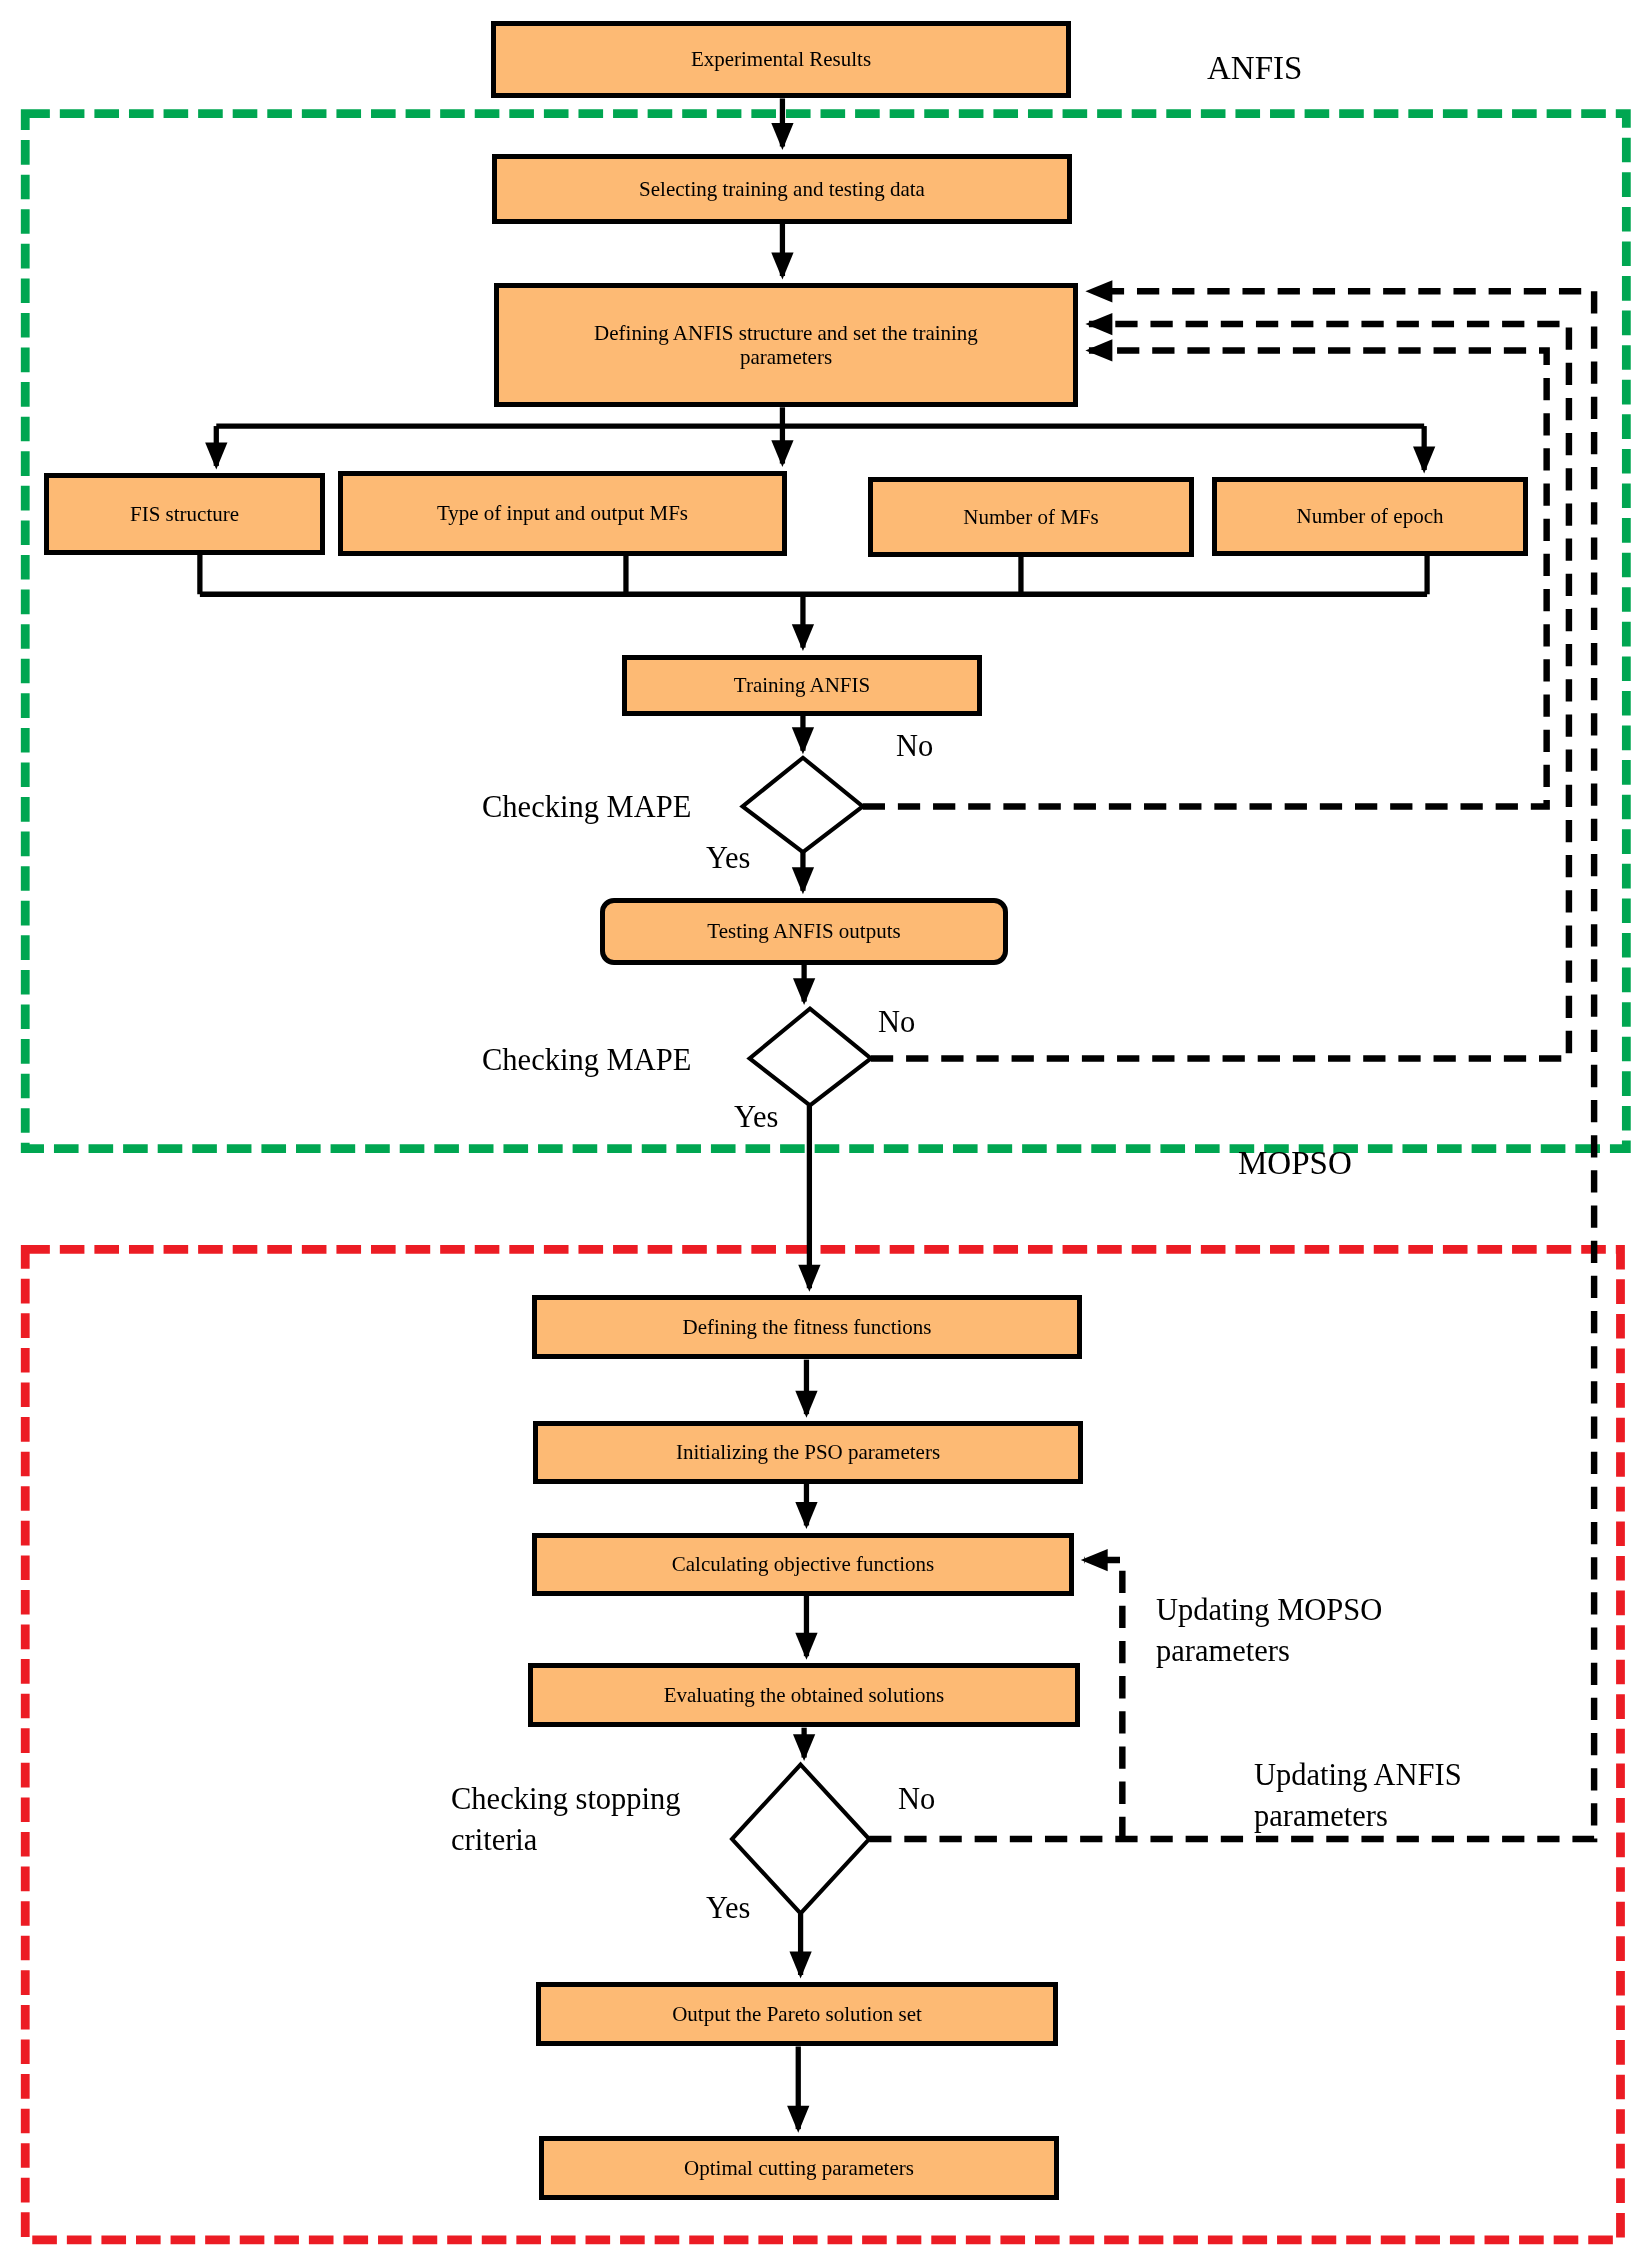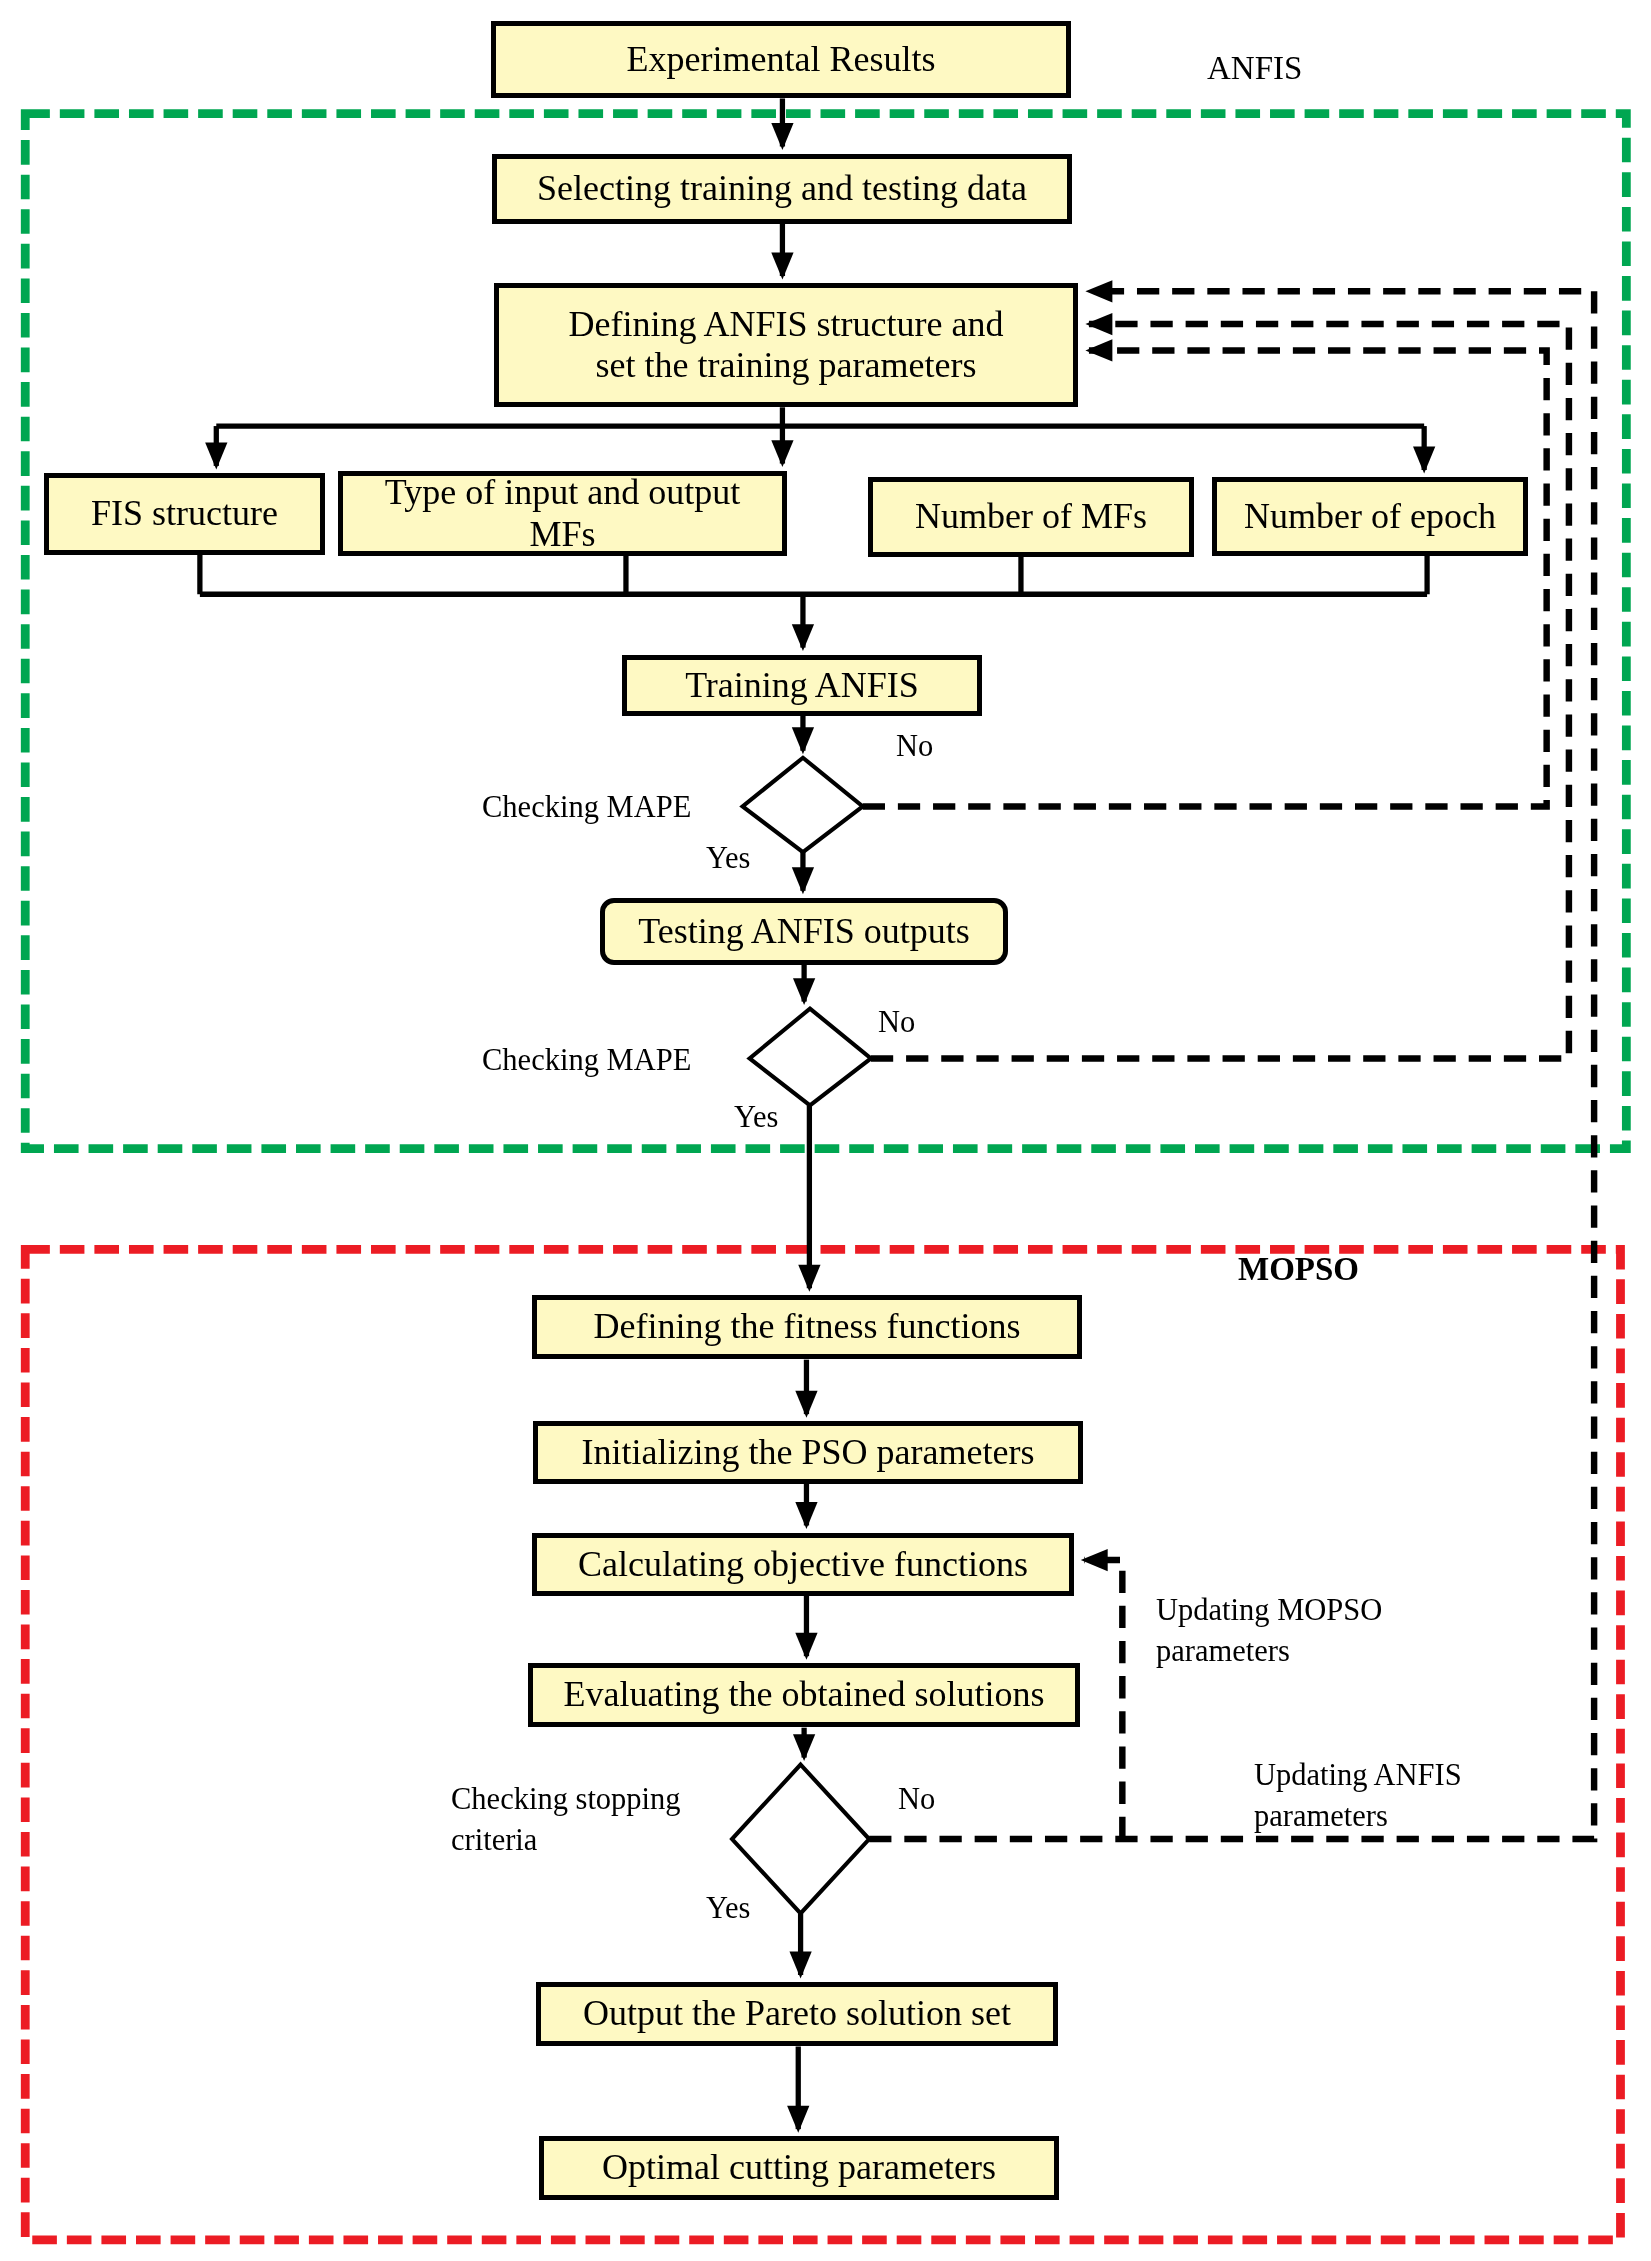--- a/index.html
+++ b/index.html
@@ -1,21 +1,21 @@
 <!DOCTYPE html>
 <html style="font-size:9.4px"><head>
 <meta charset="utf-8">
 <style>
   html,body{margin:0;padding:0;background:#ffffff;}
   .canvas{position:relative;width:1651px;height:2261px;background:#ffffff;
           font-family:"Liberation Serif", serif;color:#000;}
   .wires{position:absolute;left:0;top:0;z-index:1;}
-  .box{position:absolute;box-sizing:border-box;border:5.3px solid #000;background:#fef9c3;
+  .box{position:absolute;box-sizing:border-box;border:5.3px solid #000;background:#fdba74;
        display:flex;align-items:center;justify-content:center;text-align:center;
-       font-size:36px;line-height:1.15;z-index:2;padding:0 11.7px;}
+       font-size:21px;line-height:1.15;z-index:2;padding:0 11.7px;}
   .box-defining{padding:0 56px;}
   .lbl{position:absolute;z-index:2;font-size:30.5px;line-height:1.35;white-space:pre-line;}
   .region-lbl{font-size:33px;}
 </style>
 </head>
 <body>
 
 <div class="canvas">
 
   <svg class="wires" width="1651" height="2261" viewBox="0 0 2817 3858">
@@ -92,21 +92,21 @@
   <div class="box" style="left:532px;top:1533px;width:542px;height:63px;">Calculating objective functions</div>
 
   <div class="box" style="left:528px;top:1663px;width:552px;height:64px;">Evaluating the obtained solutions</div>
 
   <div class="box" style="left:536px;top:1982px;width:522px;height:64px;">Output the Pareto solution set</div>
 
   <div class="box" style="left:539px;top:2136px;width:520px;height:64px;">Optimal cutting parameters</div>
 
   <div class="lbl region-lbl" style="left:1207px;top:46px;">ANFIS</div>
 
-  <div class="lbl region-lbl" style="left:1238px;top:1247px;font-weight:bold;">MOPSO</div>
+  <div class="lbl region-lbl" style="left:1238px;top:1141px;">MOPSO</div>
 
   <div class="lbl" style="left:482px;top:787px;">Checking MAPE</div>
   <div class="lbl" style="left:896px;top:726px;">No</div>
   <div class="lbl" style="left:706px;top:838px;">Yes</div>
 
   <div class="lbl" style="left:482px;top:1040px;">Checking MAPE</div>
   <div class="lbl" style="left:878px;top:1002px;">No</div>
   <div class="lbl" style="left:734px;top:1097px;">Yes</div>
 
   <div class="lbl" style="left:451px;top:1779px;">Checking stopping

